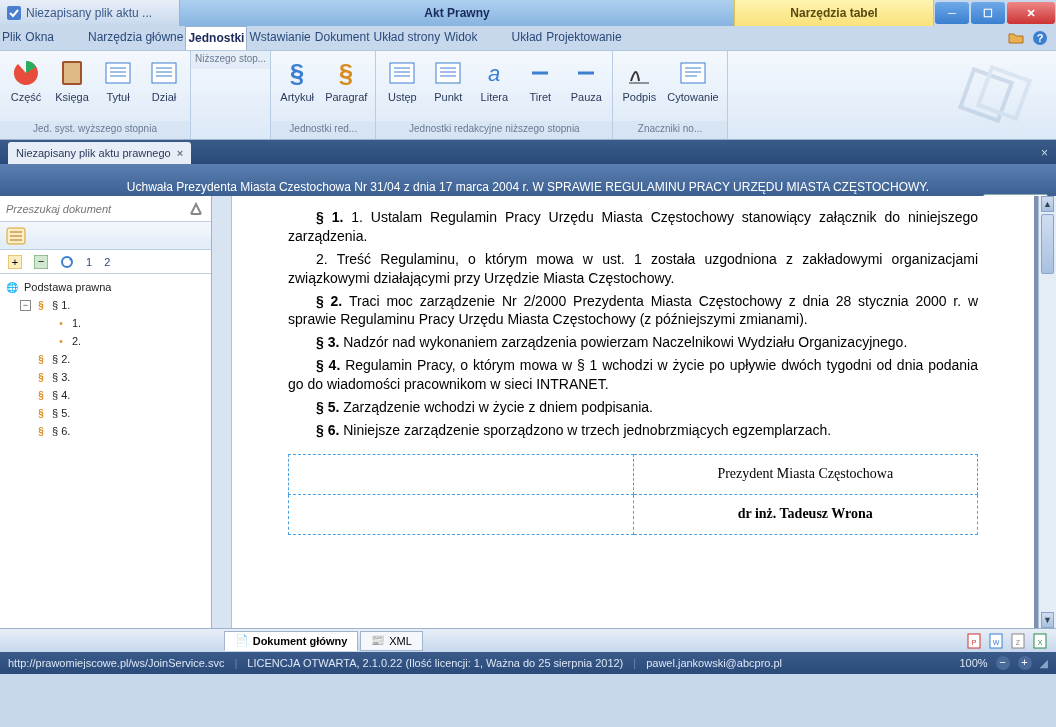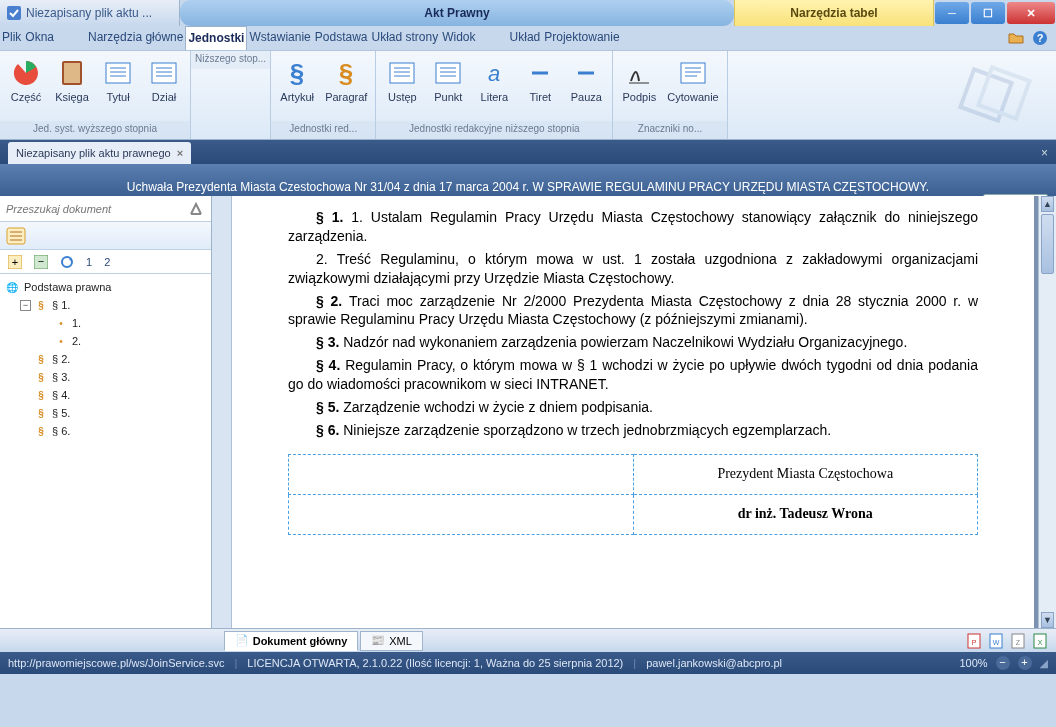--- a/index.html
+++ b/index.html
@@ -2,21 +2,21 @@
 <html><head>
 <meta charset="utf-8">
 <style>
 * { margin: 0; padding: 0; box-sizing: border-box; font-family: "Segoe UI", Tahoma, sans-serif; }
 body { width: 1056px; height: 727px; background: #c7d8ed; overflow: hidden; font-size: 12px; }
 
 
 .titlebar { height: 26px; display: flex; align-items: stretch; }
 .title-seg { display: flex; align-items: center; justify-content: center; font-size: 12px; }
 .title-left { width: 180px; background: linear-gradient(#e8eef7,#c7d8ed); color: #3a5a8a; border-right: 1px solid #9db3cc; padding-left: 6px; gap:4px; justify-content:flex-start;align-items:center;}
-.title-mid { flex: 1; background: linear-gradient(#aed0f0,#87b4e0); color: #1a2a5a; font-weight: bold; border-radius: 11px; }
+.title-mid { flex: 1; background: linear-gradient(#aed0f0,#87b4e0); color: #1a2a5a; font-weight: bold; }
 .title-tools { width: 200px; background: linear-gradient(#fff3b0,#f9e27a); color: #5a4a10; font-weight: bold; border-left:1px solid #d9c45a; border-right:1px solid #d9c45a;}
 .win-controls { display: flex; }
 .win-btn { width: 34px; height: 22px; margin: 2px 1px; border-radius: 3px; display:flex; align-items:center; justify-content:center; color:#fff; font-size:11px; font-weight:bold;}
 .win-min { background: linear-gradient(#6fa9e8,#3a7fd0); }
 .win-max { background: linear-gradient(#6fa9e8,#3a7fd0); }
 .win-close { background: linear-gradient(#e88,#c33); width:48px;}
 
 
 .menubar { height: 24px; display: flex; align-items: stretch; background: #c7d8ed; font-size: 12px; }
 .menu-item { padding: 4px 2px; color: #2a4a7a; cursor: pointer; }
@@ -107,21 +107,21 @@
 </div>
 
 <div class="menubar">
   <div id="menu-host" style="display:flex;">
       <div class="menu-item">Plik</div>
       <div class="menu-item">Okna</div>
       <div style="width: 30px;"></div>
       <div class="menu-item">Narzędzia główne</div>
       <div class="menu-item active">Jednostki</div>
       <div class="menu-item">Wstawianie</div>
-      <div class="menu-item">Podstawa</div>
+      <div class="menu-item">Dokument</div>
       <div class="menu-item">Układ strony</div>
       <div class="menu-item">Widok</div>
       <div style="width: 30px;"></div>
       <div class="menu-item">Układ</div>
       <div class="menu-item">Projektowanie</div>
     </div>
   <div class="menu-right">
     <span class="menu-icon">
         <svg width="16" height="16">
           <path d="M1 4h5l2 2h7v7H1z" fill="#e8b050" stroke="#b07020"></path>

